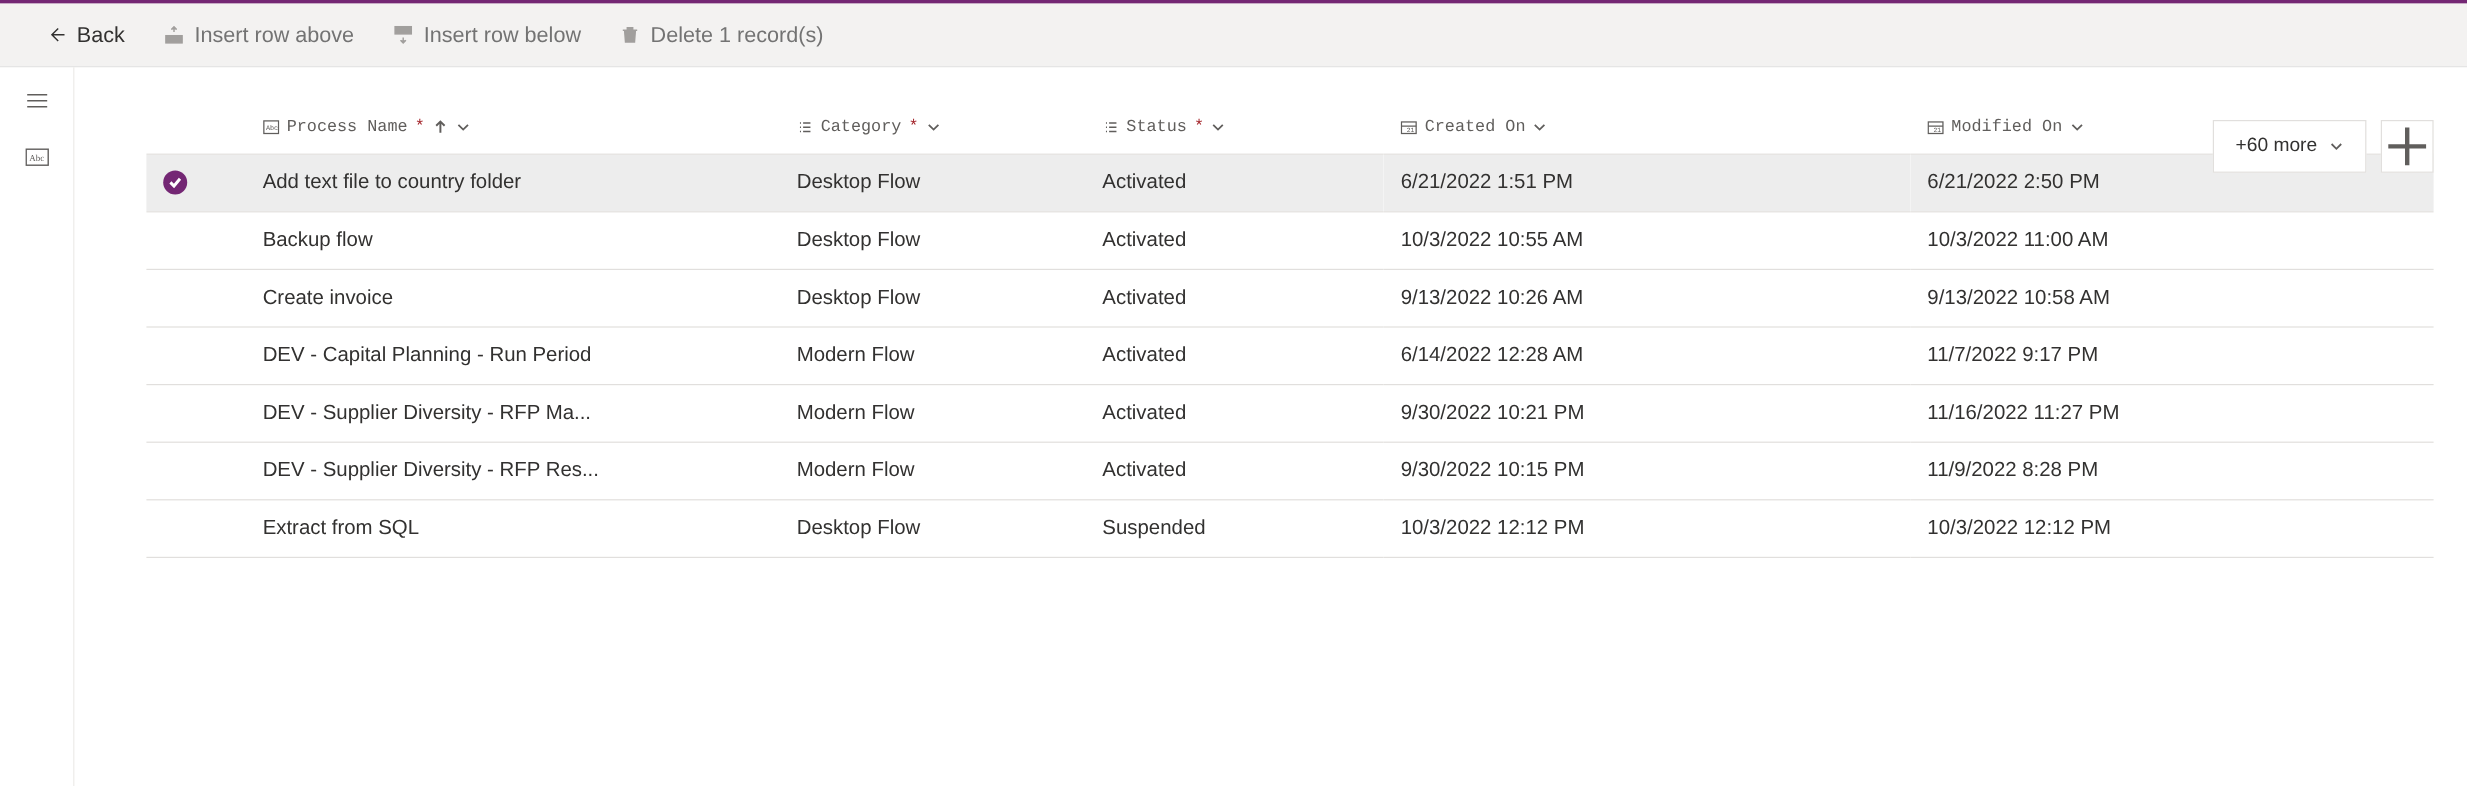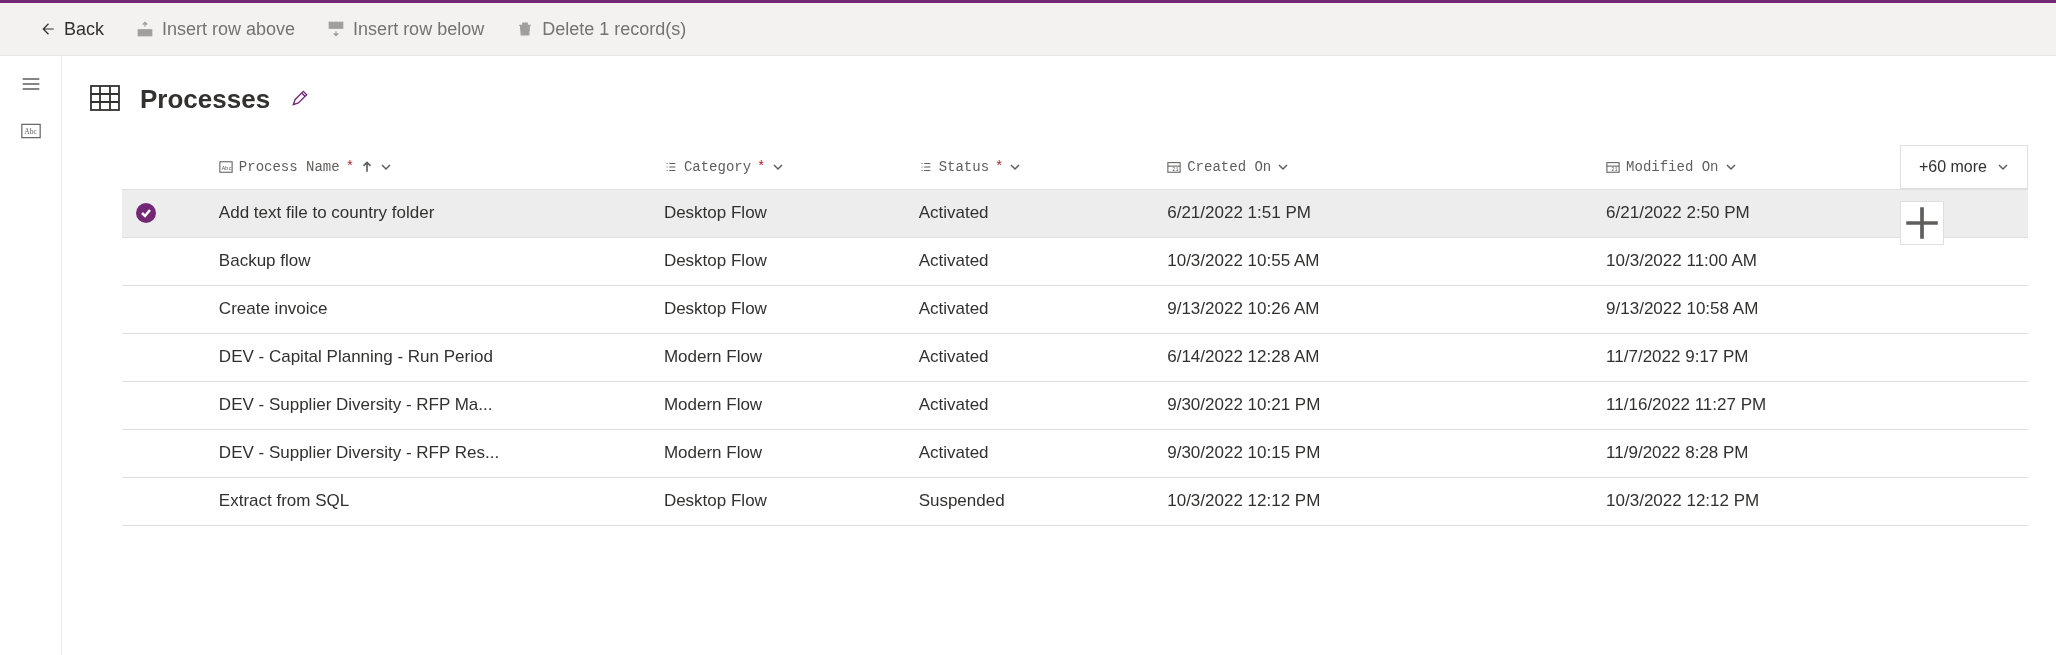--- a/index.html
+++ b/index.html
@@ -109,25 +109,24 @@
   .hd svg.small { width: 14px; height: 14px; }
   .req { color: #a4262c; }
   .sel-dot {
     width: 20px; height: 20px; border-radius: 50%;
     background: #742774;
     display: flex; align-items: center; justify-content: center;
   }
   .sel-dot svg { width: 12px; height: 10px; stroke: #fff; stroke-width: 2.5; fill: none; }
   .floaters {
     position: absolute;
-    top: 0; right: 0;
+    top: 16px; right: 0;
     display: flex;
     gap: 12px;
     z-index: 5;
-    flex-direction: column;
   }
   .more-btn, .plus-btn {
     height: 44px;
     border: 1px solid #e1dfdd;
     background: #fff;
     display: flex; align-items: center; justify-content: center;
     font-size: 16px;
     color: #605e5c;
     cursor: pointer;
   }
@@ -178,34 +177,20 @@
     </span>
     <span>
       <svg viewBox="0 0 24 18" fill="none" stroke="#605e5c" stroke-width="1.4">
           <rect x="1" y="1" width="22" height="16"></rect>
           <text x="4" y="13" font-size="9" fill="#605e5c" stroke="none" font-family="Segoe UI">Abc</text>
         </svg>
     </span>
   </div>
 
   <div class="main">
-    <div class="title-row">
-      <span class="title-icon">
-        <svg viewBox="0 0 30 26" fill="none" stroke="#323130" stroke-width="1.8">
-            <rect x="1" y="1" width="28" height="24"></rect>
-            <path d="M1 9h28M1 17h28M10 1v24M20 1v24"></path>
-          </svg>
-      </span>
-      <span class="title-text">Processes</span>
-      <span class="pencil">
-        <svg viewBox="0 0 24 24" fill="none" stroke-width="1.6">
-            <path d="M4 20l2-6L16 4l4 4L10 18l-6 2zM14 6l4 4"></path>
-          </svg>
-      </span>
-    </div>
 
     <div class="grid-wrap">
       <div class="floaters">
         <div class="more-btn">
           <span>+60 more</span>
           <svg class="chev" viewBox="0 0 12 12" fill="none" stroke="#605e5c" stroke-width="1.5">
               <path d="M2 4l4 4 4-4"></path>
             </svg>
         </div>
         <div class="plus-btn">

